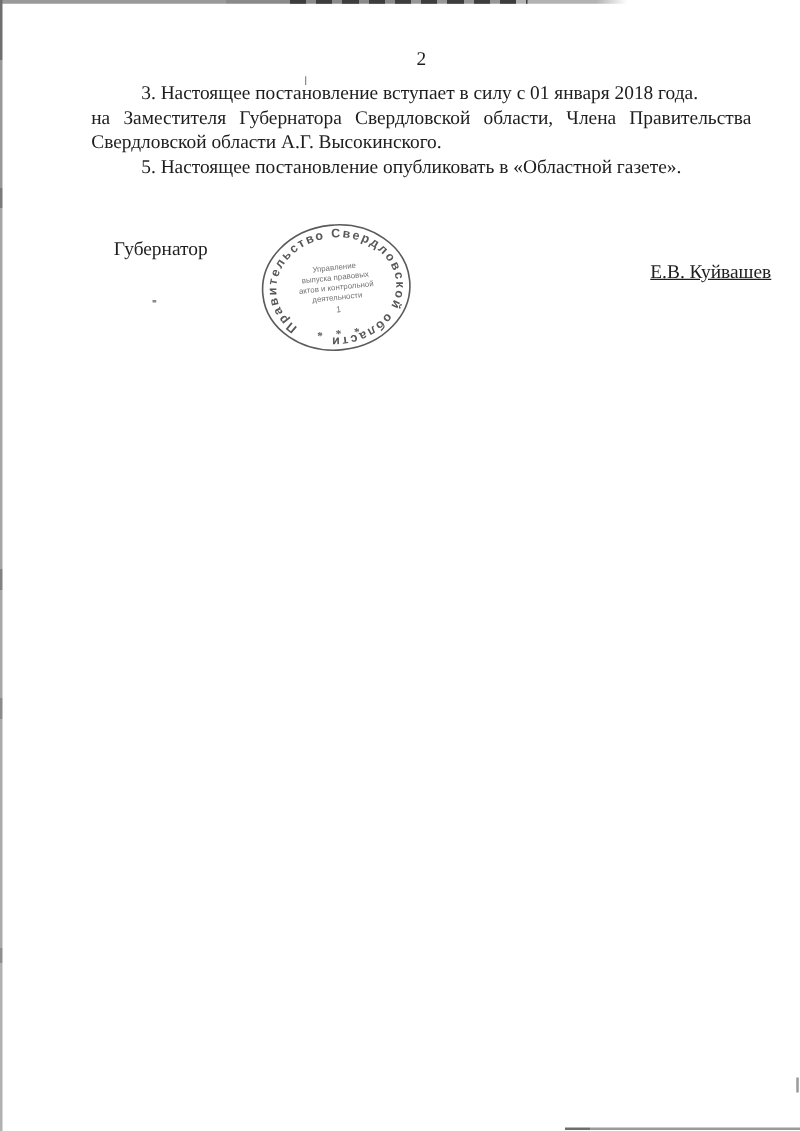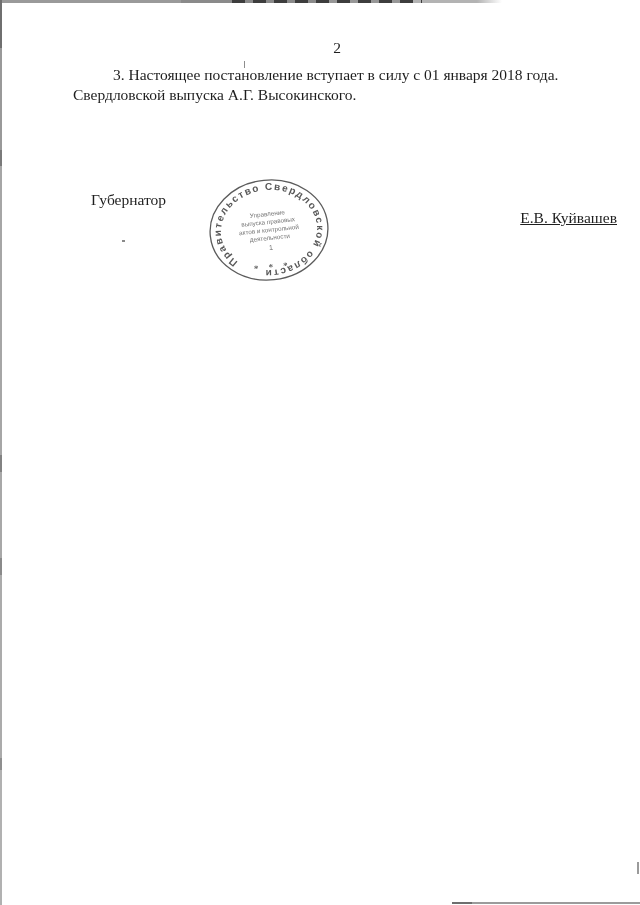--- a/index.html
+++ b/index.html
@@ -51,21 +51,23 @@
   <div class="scan-left"></div>
   <div class="scan-bottom"></div>
   <div class="scan-right-dash"></div>
   <div class="speck-a"></div>
   <div class="speck-b"></div>
 
   <div class="page-number">2</div>
 
   <div class="body-text">
     <div class="line indent">3. Настоящее постановление вступает в силу с 01 января 2018 года.</div>
-    <div class="line">Свердловской выпуска А.Г. Высокинского.</div>
+    <div class="line justify">на Заместителя Губернатора Свердловской области, Члена Правительства</div>
+    <div class="line">Свердловской области А.Г. Высокинского.</div>
+    <div class="line indent">5. Настоящее постановление опубликовать в «Областной газете».</div>
   </div>
 
   <div class="sig-left">
     <div>Губернатор</div>
   </div>
 
   <div class="sig-name">Е.В. Куйвашев</div>
 
   <svg class="stamp" viewBox="0 0 132 118" aria-hidden="true">
     <g transform="rotate(-6 66 59)">

